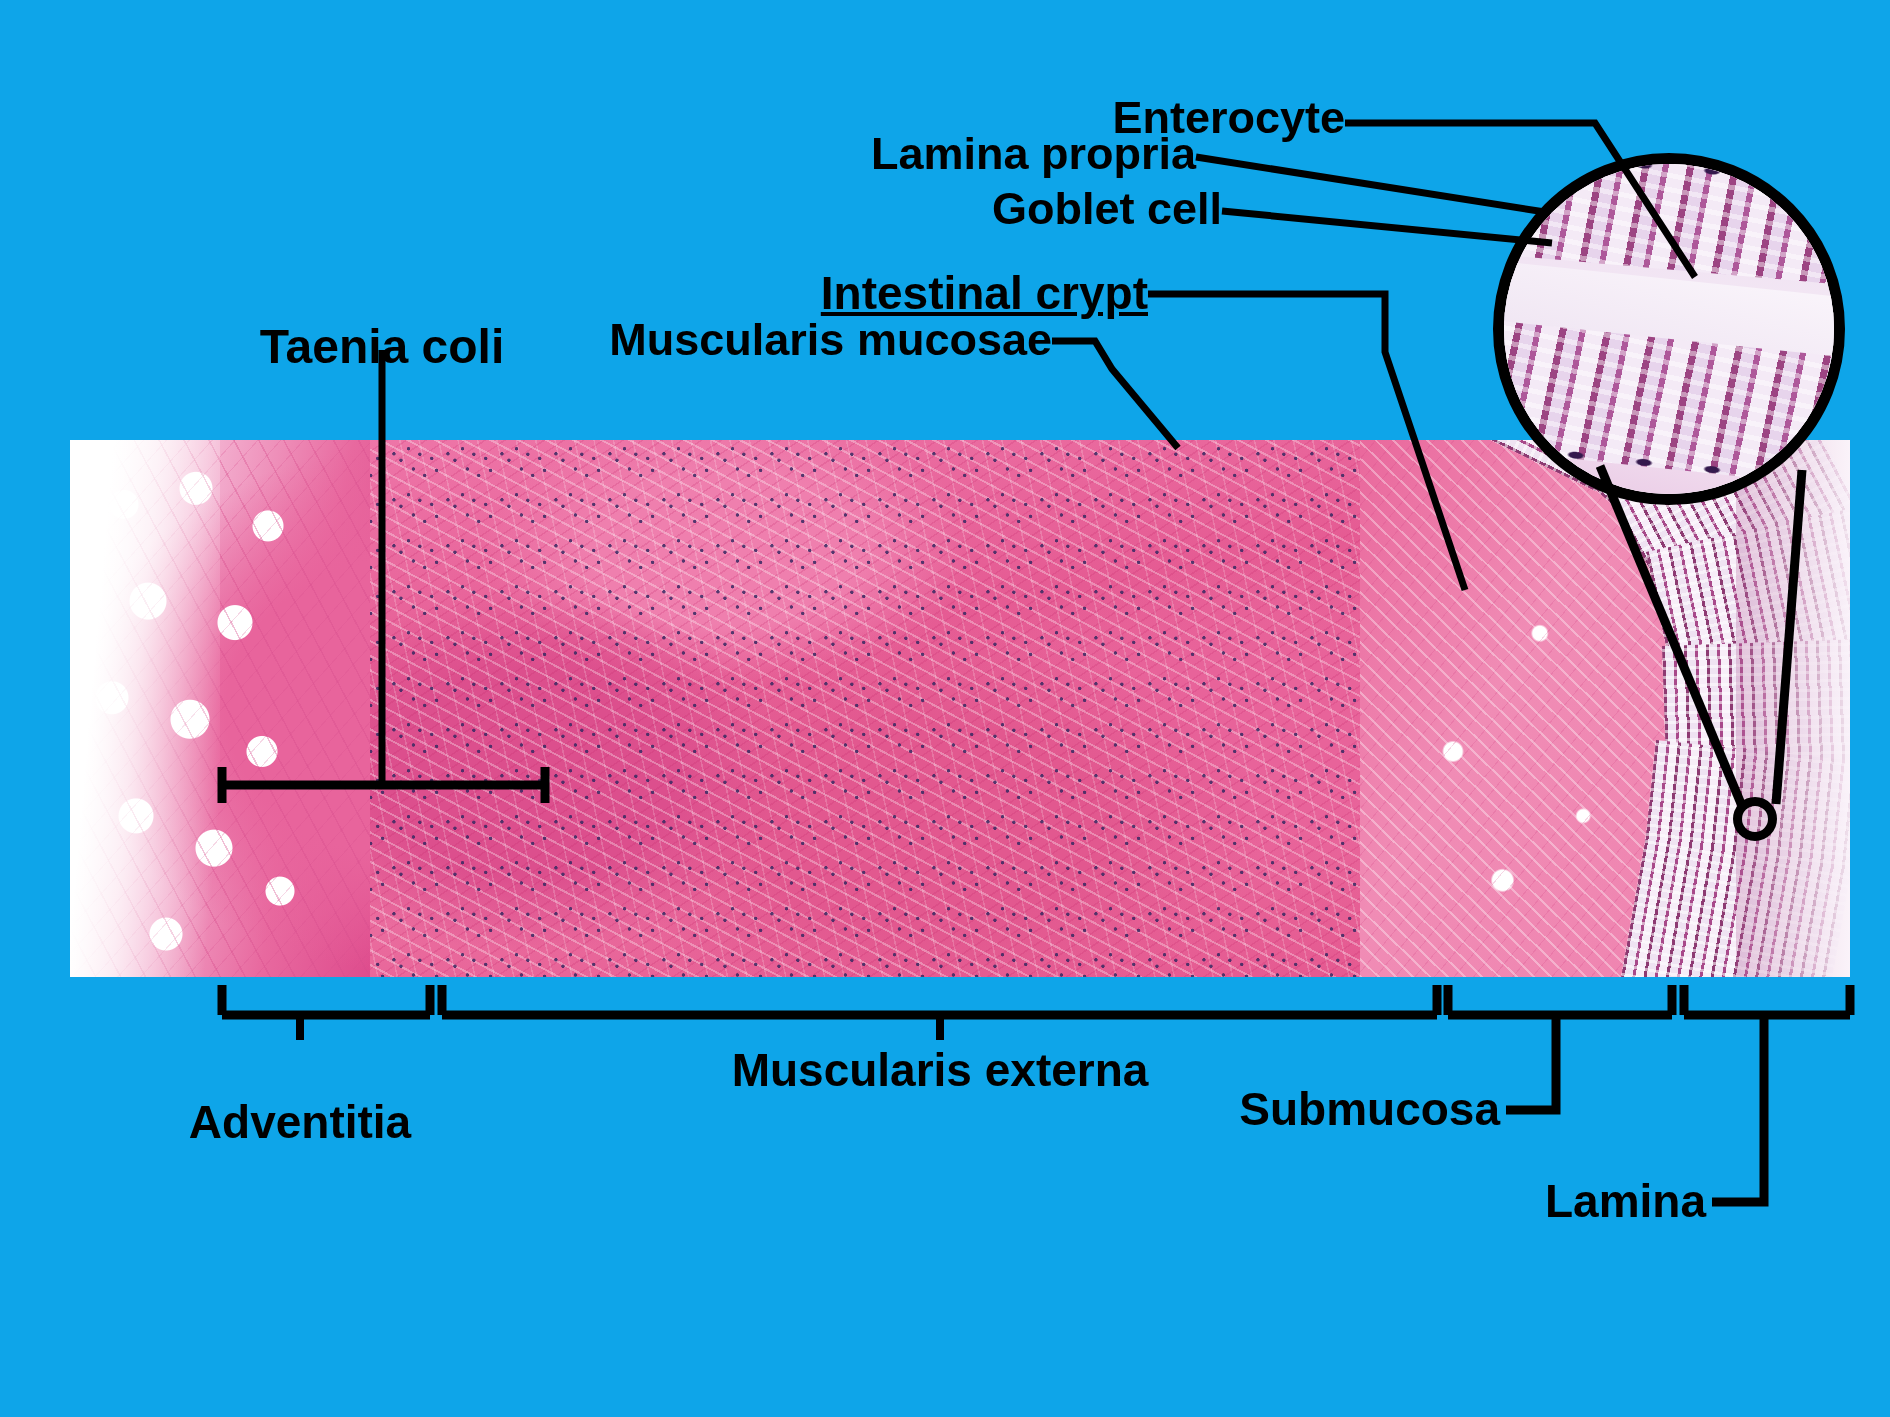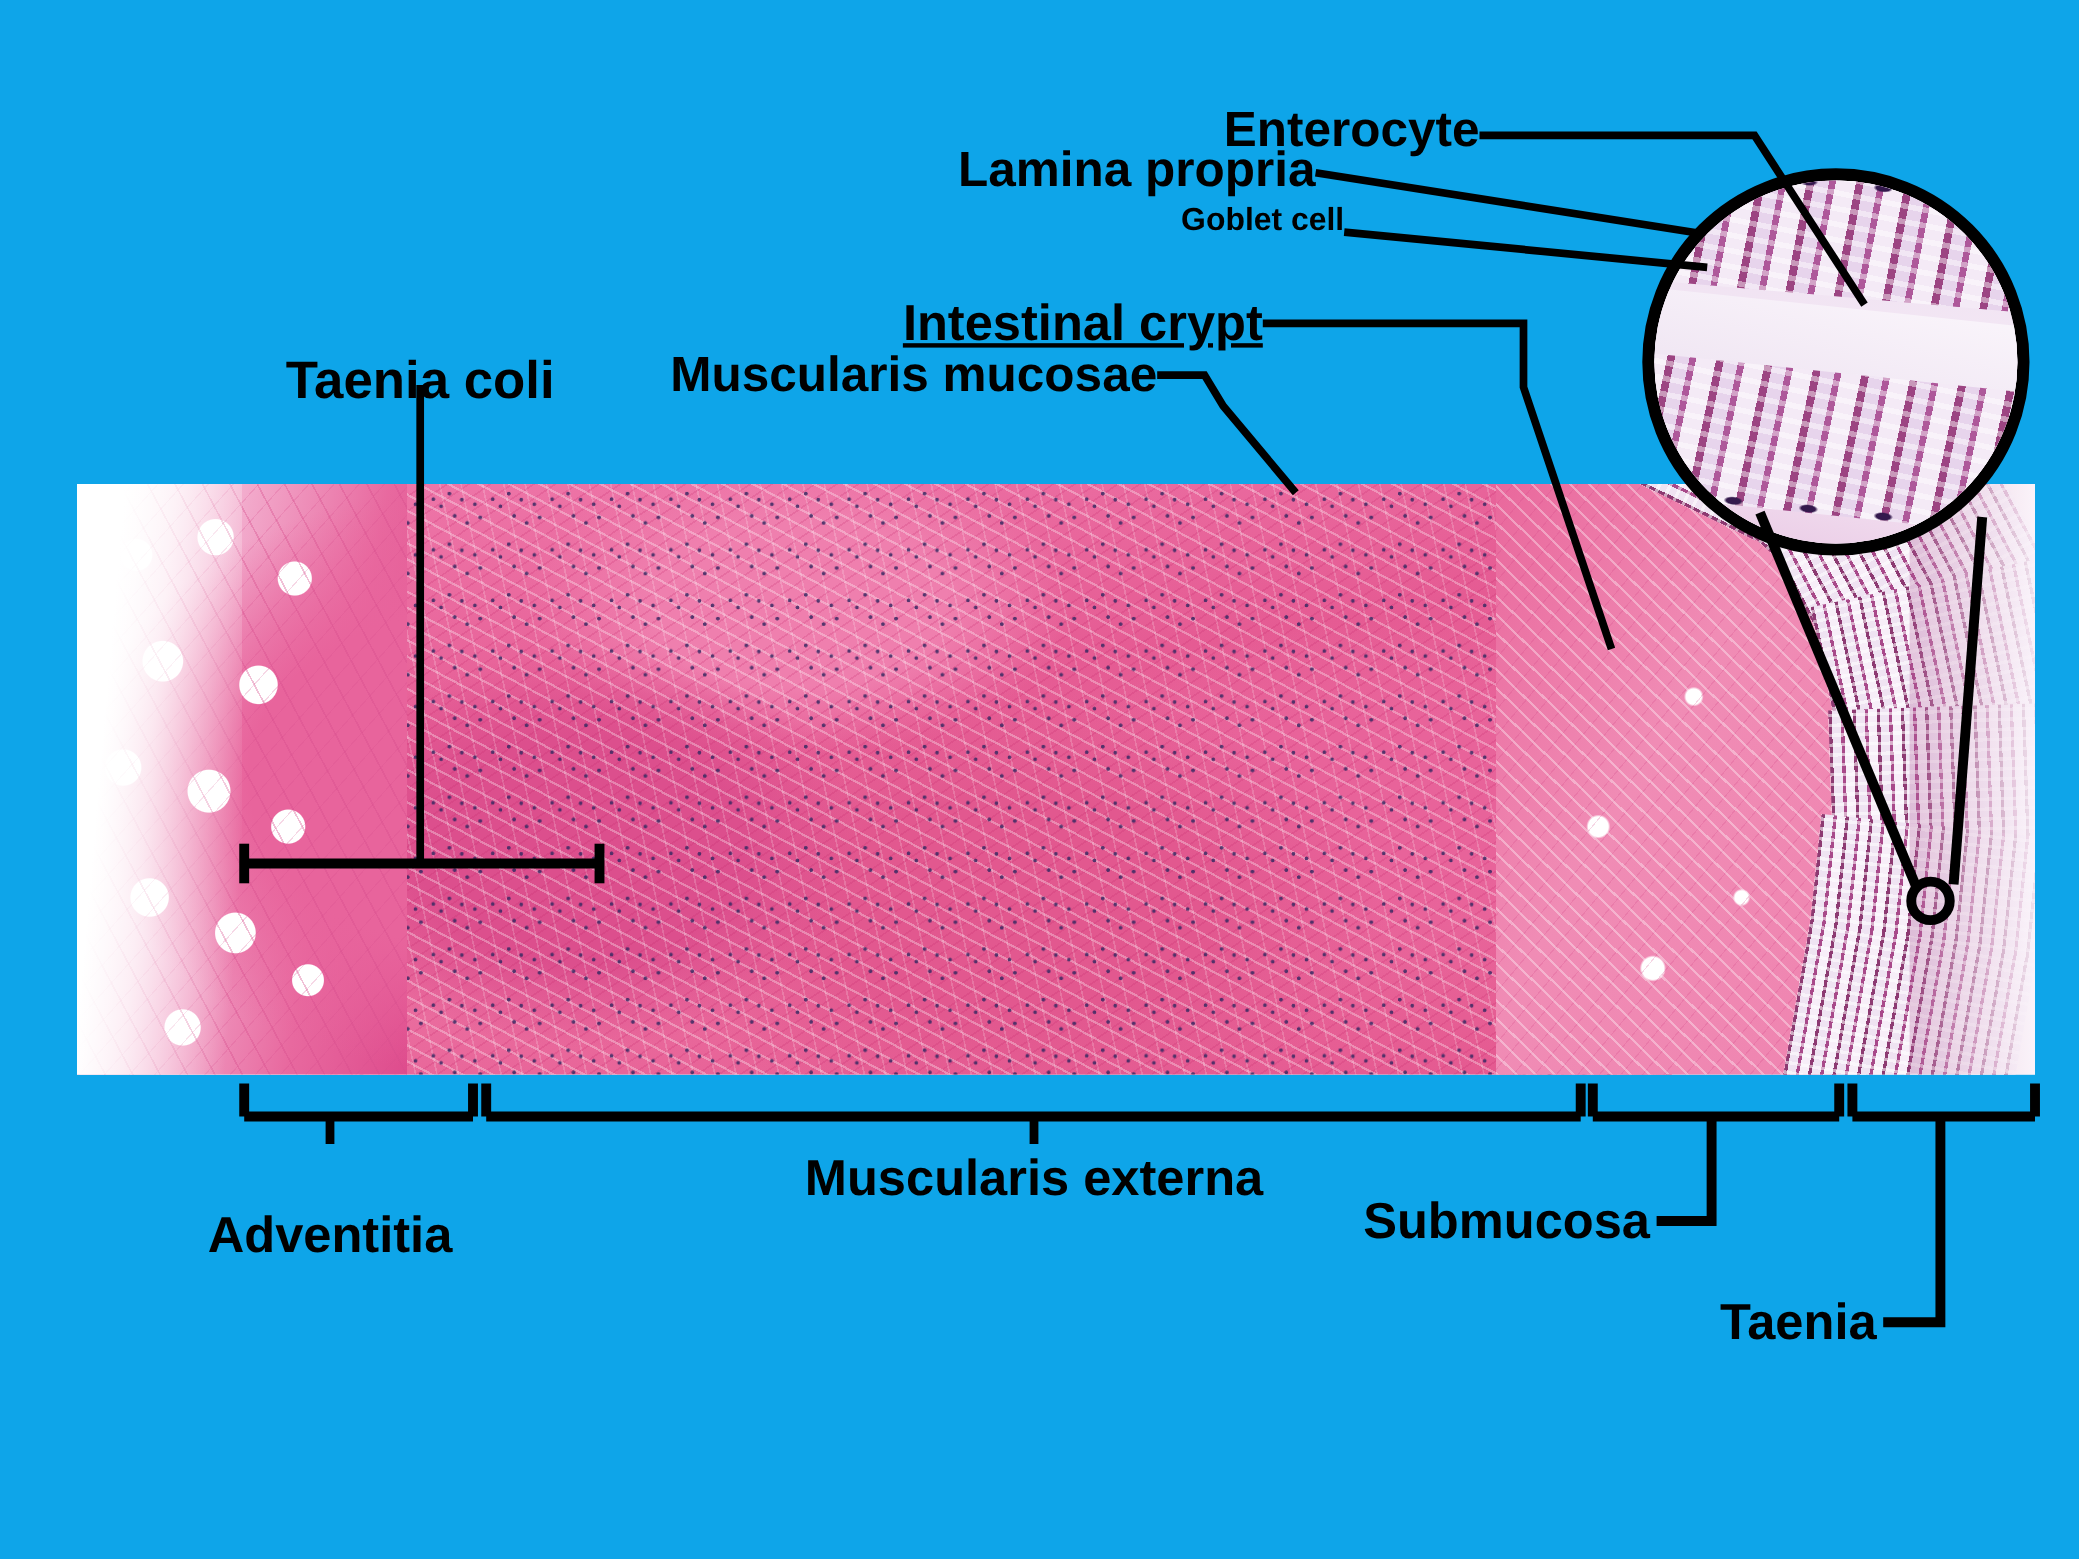--- a/index.html
+++ b/index.html
@@ -306,29 +306,29 @@
       <path d="M 1684 985 L 1684 1015" stroke-width="9"></path>
       <path d="M 1850 985 L 1850 1015" stroke-width="9"></path>
       <path d="M 1764 1015 L 1764 1202 L 1712 1202" stroke-width="9"></path>
     </g>
   </svg>
 
   <div class="label lbl-right" style="left:700px; top:95px; width:645px; font-size:45px;">Enterocyte</div>
 
   <div class="label lbl-right" style="left:550px; top:131px; width:646px; font-size:45px;">Lamina propria</div>
 
-  <div class="label lbl-right" style="left:600px; top:186px; width:622px; font-size:29px;">Goblet cell</div>
+  <div class="label lbl-right" style="left:600px; top:186px; width:622px; font-size:45px;">Goblet cell</div>
 
   <div class="label lbl-right" style="left:500px; top:270px; width:648px; font-size:46px;text-decoration:underline;">Intestinal crypt</div>
 
   <div class="label lbl-right" style="left:400px; top:317px; width:652px; font-size:45px;text-align:right;">Muscularis mucosae</div>
 
   <div class="label lbl-center" style="left:182px; top:298px; width:400px; font-size:48px;">Taenia coli</div>
 
   <div class="label lbl-center" style="left:130px; top:1074px; width:340px; font-size:46px;">Adventitia</div>
 
   <div class="label lbl-center" style="left:640px; top:1022px; width:600px; font-size:46px;">Muscularis externa</div>
 
   <div class="label lbl-right" style="left:1040px; top:1086px; width:460px; font-size:46px;">Submucosa</div>
 
-  <div class="label lbl-right" style="left:1260px; top:1178px; width:446px; font-size:46px;">Taenia</div>
+  <div class="label lbl-right" style="left:1260px; top:1178px; width:446px; font-size:46px;">Lamina</div>
 
 </div>
 
 </body></html>

